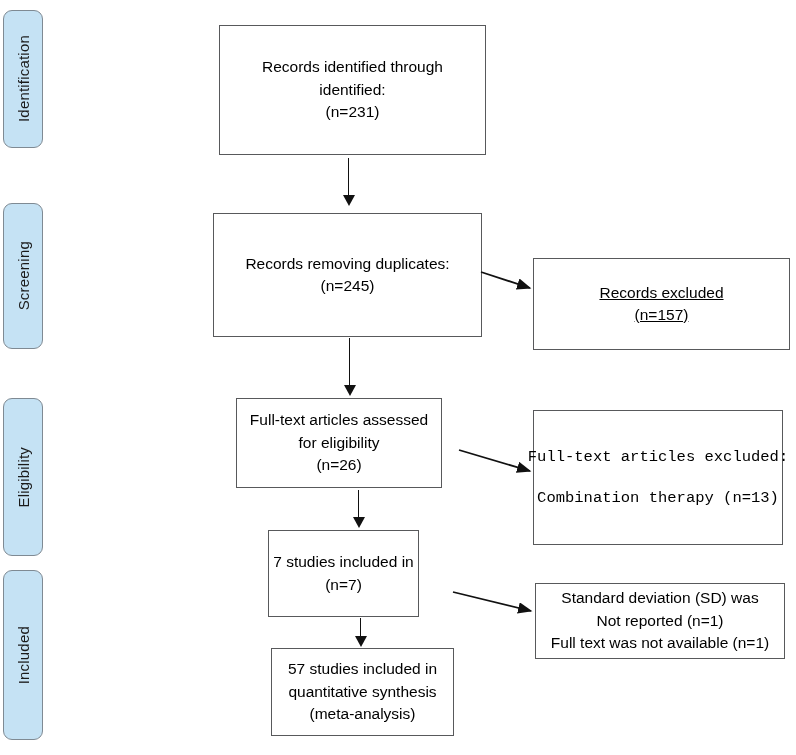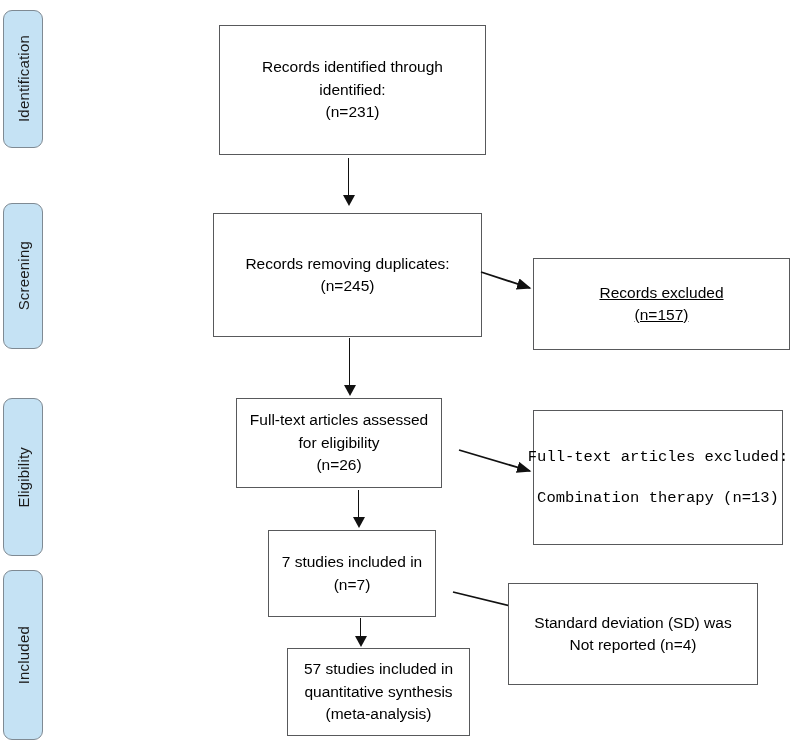--- a/index.html
+++ b/index.html
@@ -135,32 +135,33 @@
   </div>
 
   <div class="node spaced" style="left:533px; top:410px; width:250px; height:135px;">
     <div class="line">Full-text articles excluded:</div>
     <div class="line">Combination therapy (n=13)</div>
   </div>
 
   <div class="vline" style="left:358px; top:490px; height:28px;"></div>
   <div class="arrowhead-down" style="left:353px; top:517px;"></div>
 
-  <div class="node" style="left:268px; top:530px; width:168px; height:87px;">
+  <div class="node" style="left:268px; top:530px; width:151px; height:87px;">
     <div class="line">7 studies included in</div>
     <div class="line">(n=7)</div>
   </div>
 
-  <div class="node" style="left:508px; top:583px; width:250px; height:102px;">
+  <div class="node" style="left:535px; top:583px; width:250px; height:76px;">
     <div class="line">Standard deviation (SD) was</div>
-    <div class="line">Not reported (n=4)</div>
+    <div class="line">Not reported (n=1)</div>
+    <div class="line">Full text was not available (n=1)</div>
   </div>
 
   <div class="vline" style="left:360px; top:618px; height:19px;"></div>
   <div class="arrowhead-down" style="left:355px; top:636px;"></div>
 
-  <div class="node" style="left:271px; top:648px; width:183px; height:88px;margin-left:16px;">
+  <div class="node" style="left:271px; top:648px; width:183px; height:88px;">
     <div class="line">57 studies included in</div>
     <div class="line">quantitative synthesis</div>
     <div class="line">(meta-analysis)</div>
   </div>
 
 </div>
 
 </body></html>

